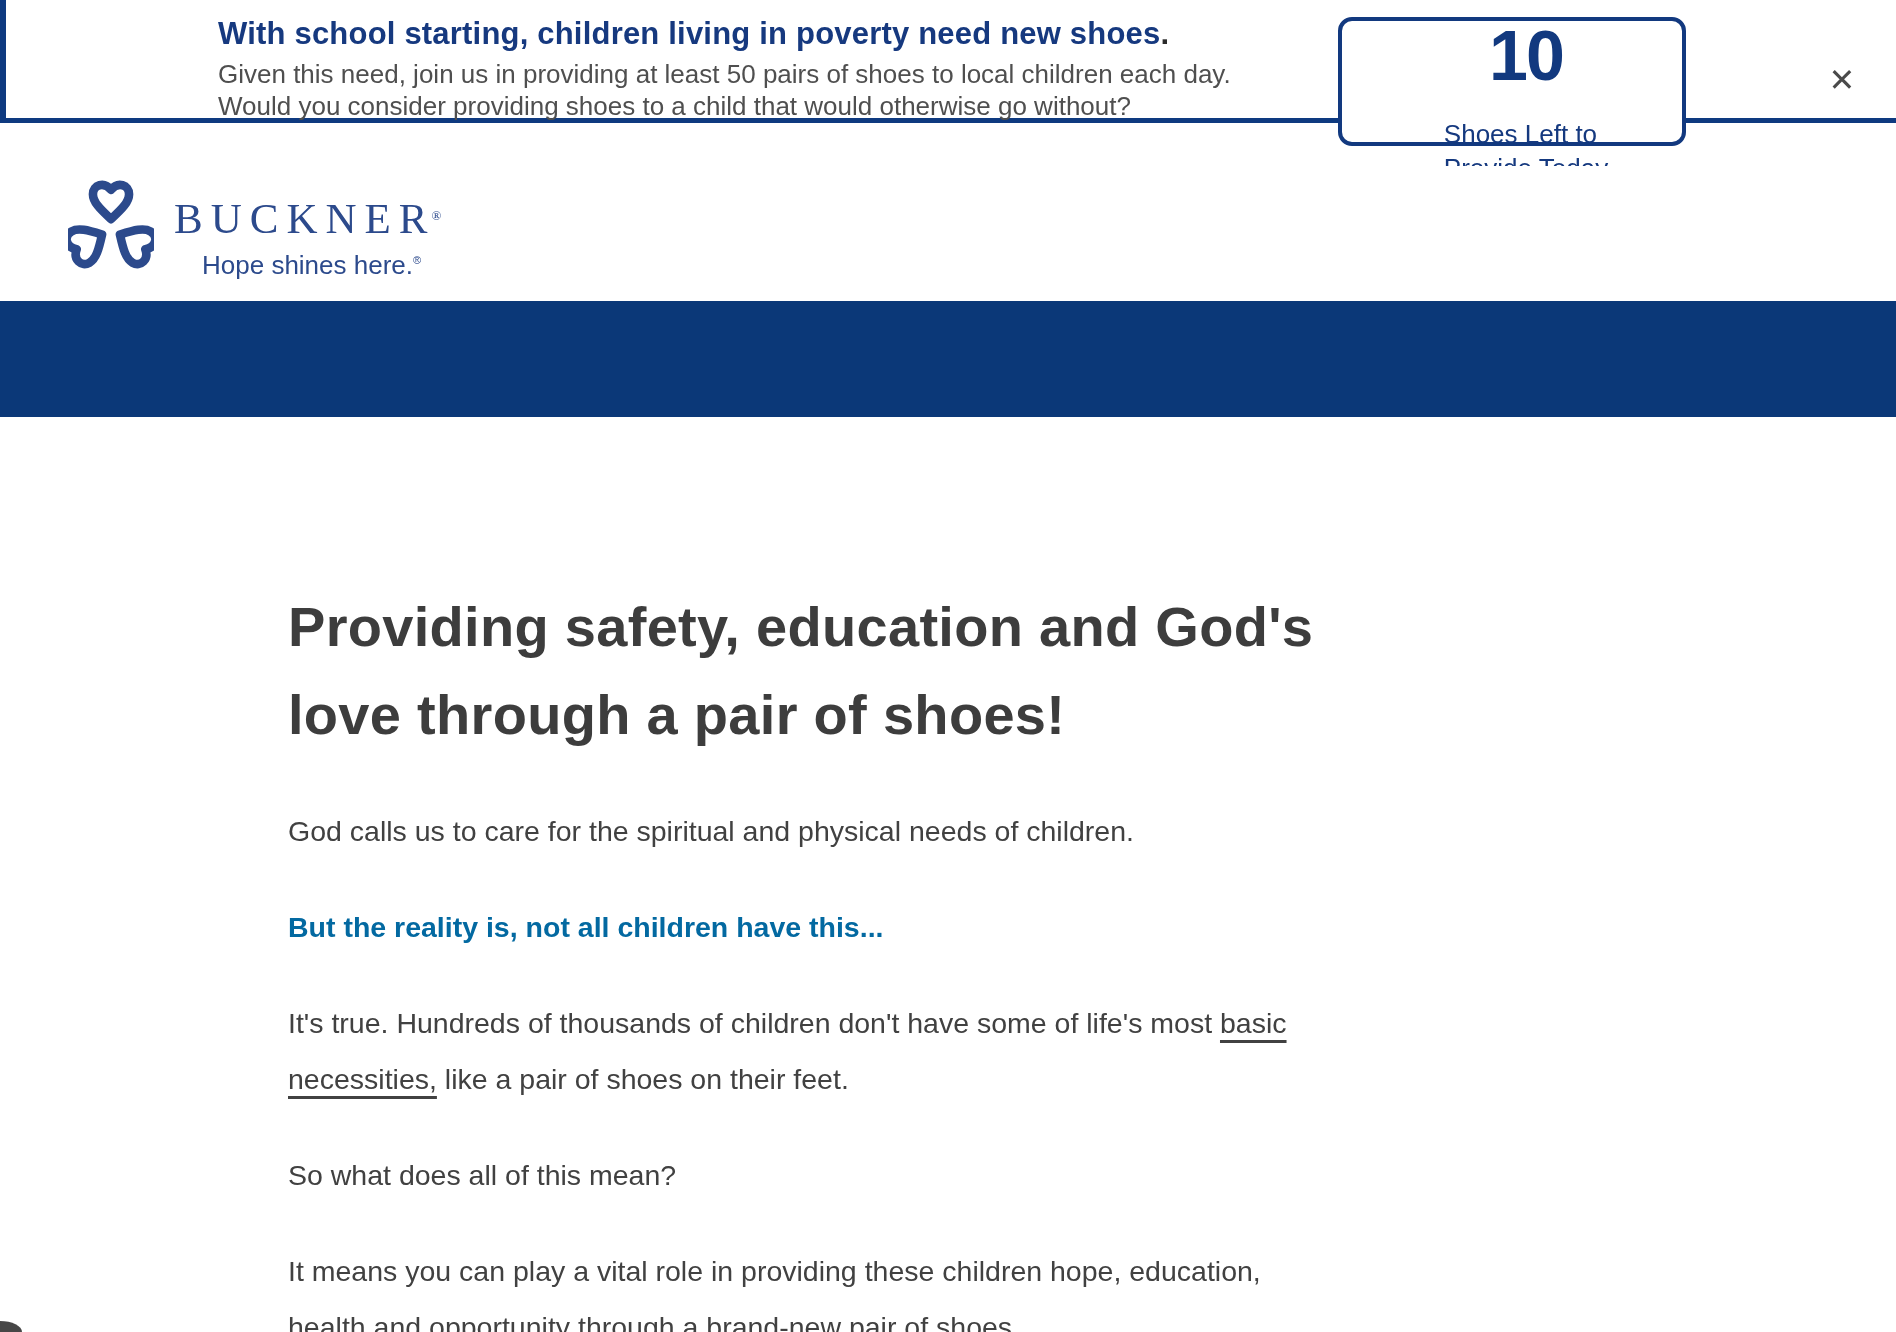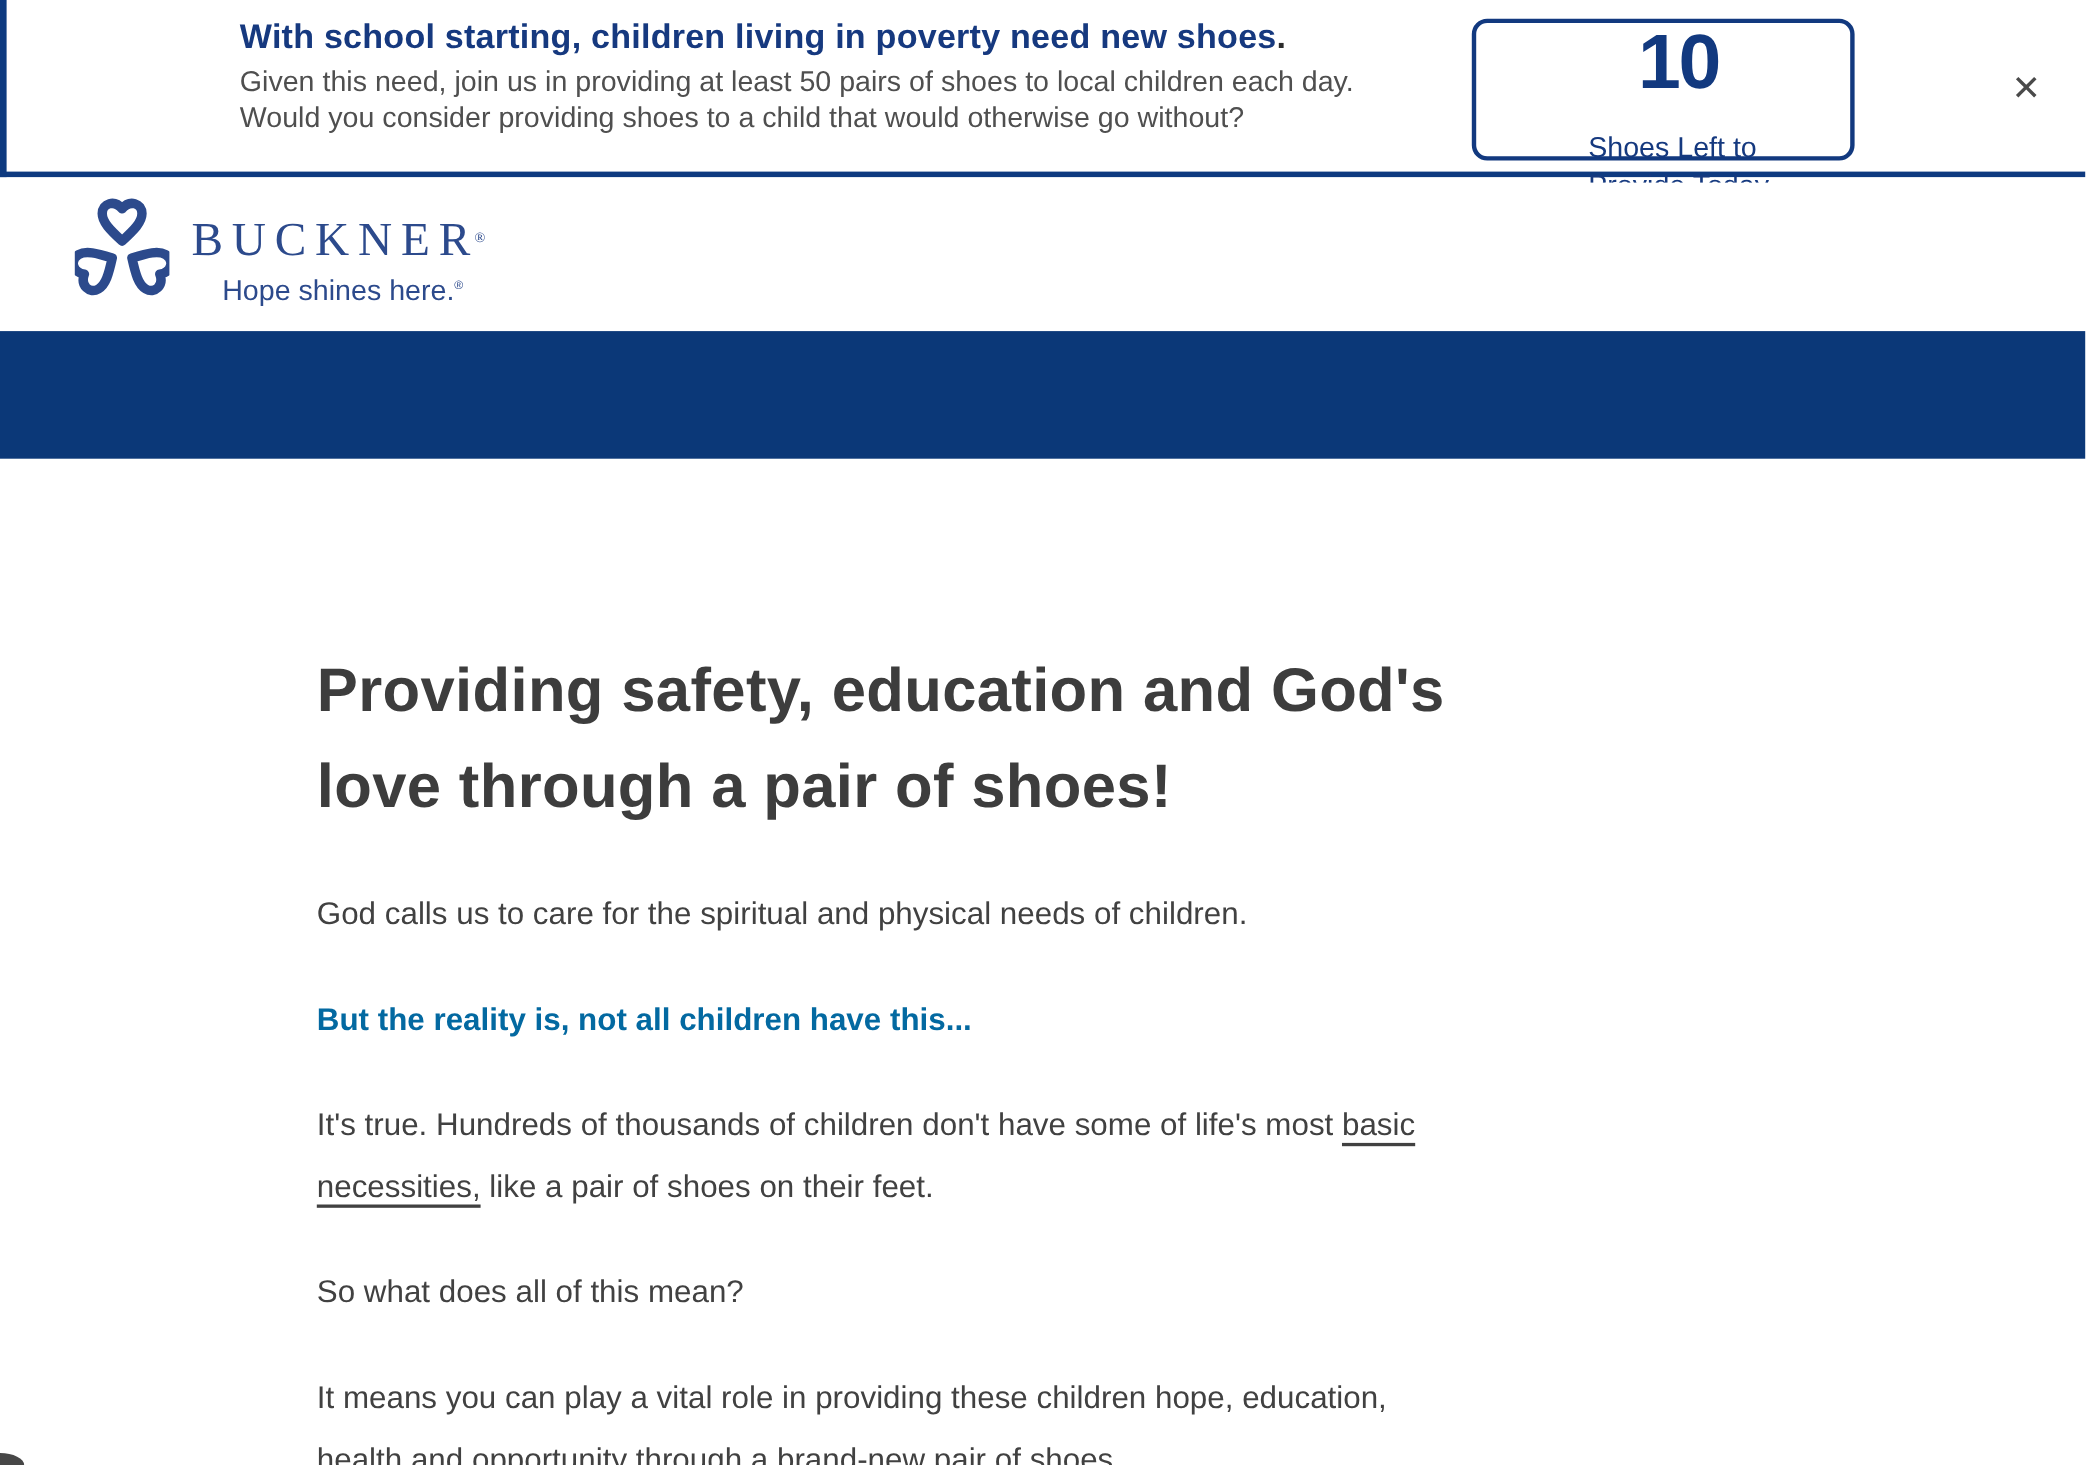--- a/index.html
+++ b/index.html
@@ -5,21 +5,21 @@
   * { margin:0; padding:0; box-sizing:border-box; }
   html,body { background:#ffffff; }
   body { font-family:"Liberation Sans", sans-serif; }
   .page {
     position:relative; width:1896px; height:1332px;
     background:#ffffff; overflow:hidden;
   }
 
   
   .promo-banner {
-    position:absolute; top:0; left:0; width:1896px; height:161px;
+    position:absolute; top:0; left:0; width:1896px; height:123px;
     background:#ffffff;
     border-left:6px solid #0e3a80;
     border-bottom:5px solid #0e3a80;
   }
   .banner-text { position:absolute; left:212px; top:12px; }
   .banner-headline {
     font-size:31px; font-weight:bold; color:#16397f;
     line-height:44px; letter-spacing:0.2px;
   }
   .headline-period { color:#2b2b2b; }

